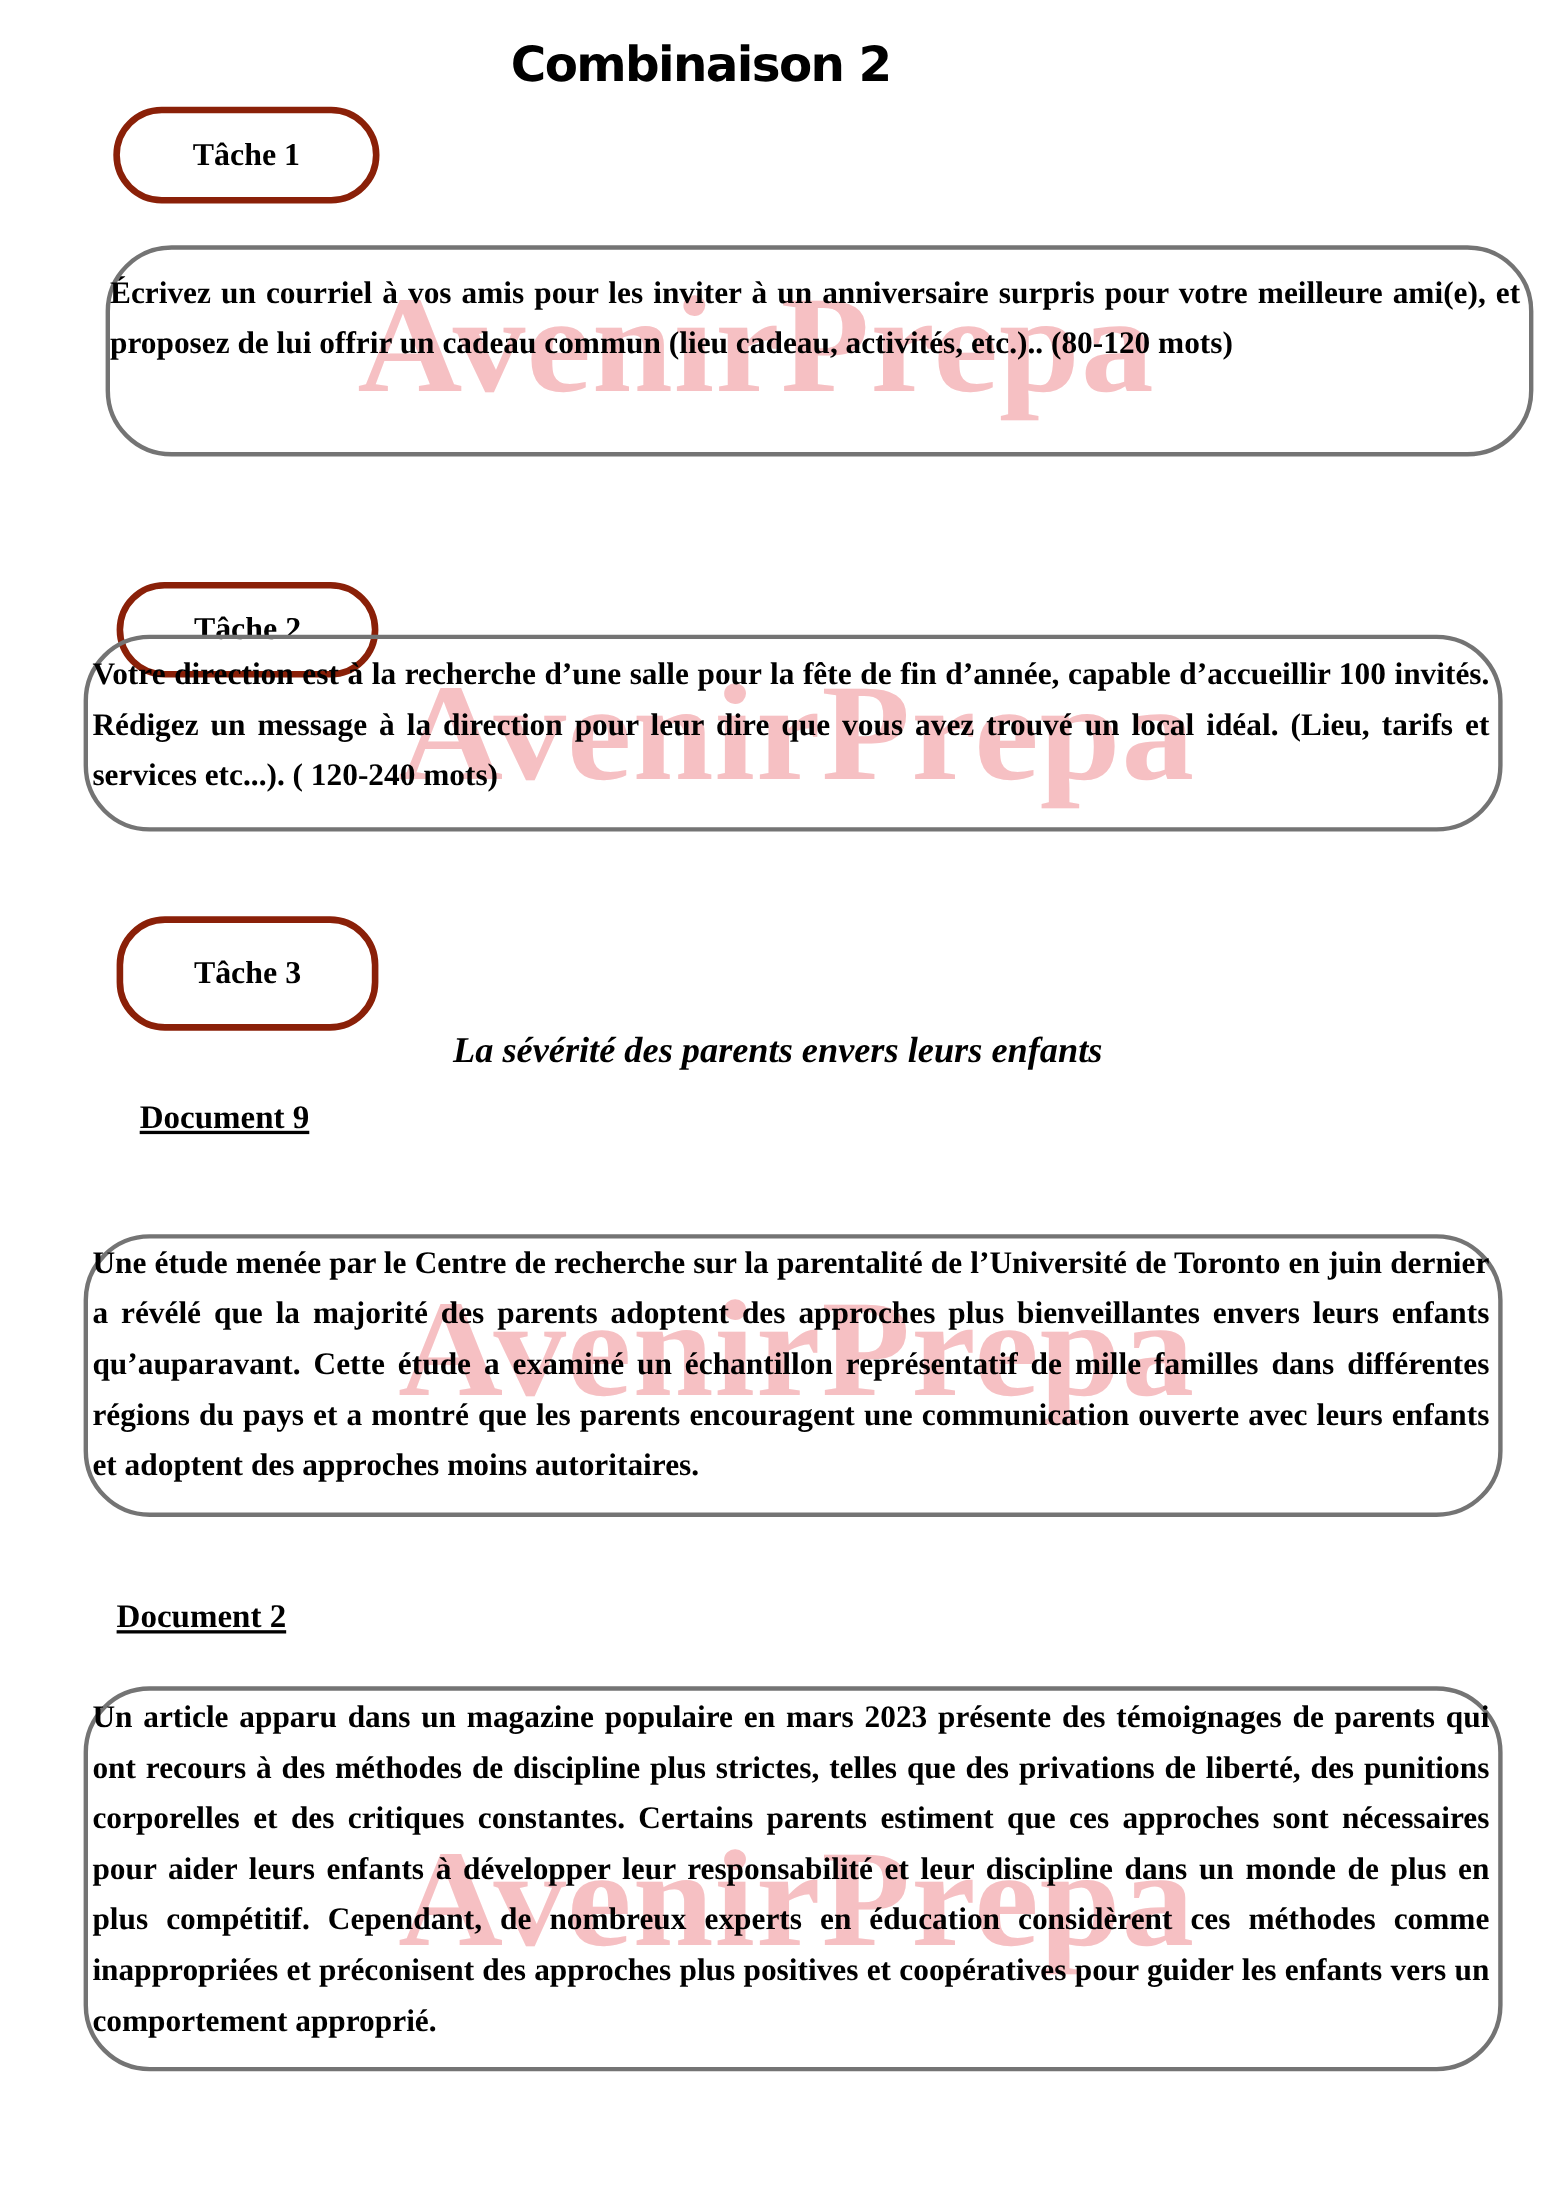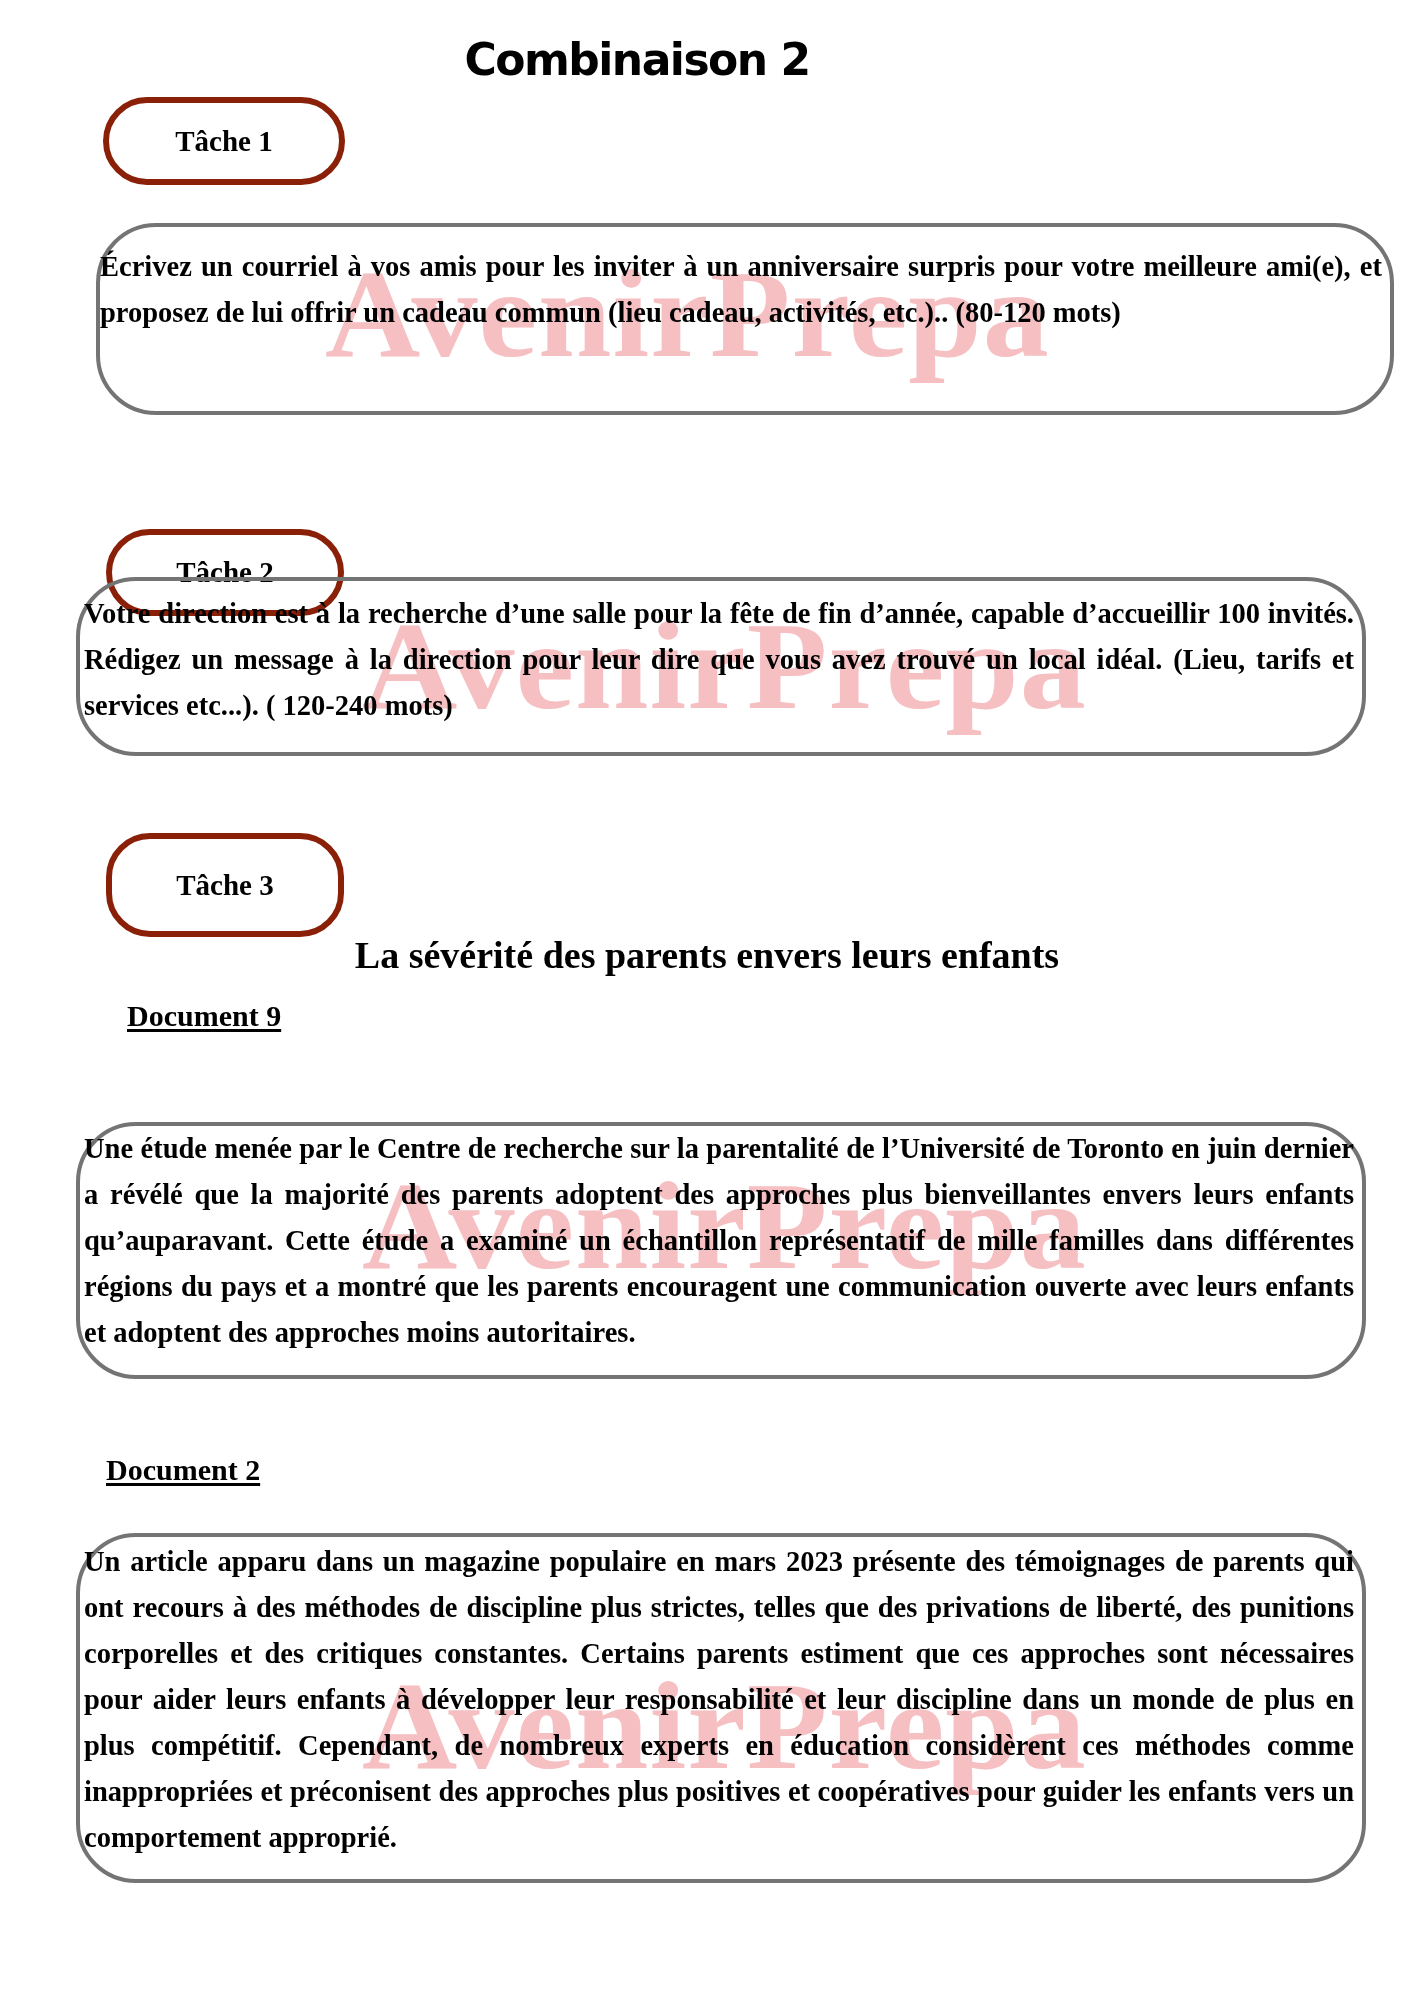--- a/index.html
+++ b/index.html
@@ -38,21 +38,21 @@
     font-size: 132px; line-height: 132px;
     color: #f6c0c3; white-space: nowrap;
     z-index: 1; mix-blend-mode: multiply;
     letter-spacing: 1px;
     transform: scaleY(0.95);
   }
   .section-title {
     position: absolute; left: 0; width: 1414px; top: 930px;
     text-align: center;
     font-family: "Liberation Serif", serif; font-weight: bold;
-    font-size: 38px; line-height: 50px; color: #000;
+    font-size: 33px; line-height: 50px; color: #000; font-style: italic;
   }
   .doc-label {
     position: absolute;
     font-family: "Liberation Serif", serif; font-weight: bold;
     font-size: 30px; line-height: 36px; color: #000;
     text-decoration: underline; text-underline-offset: 3px;
   }
 </style>
 </head>
 <body>

